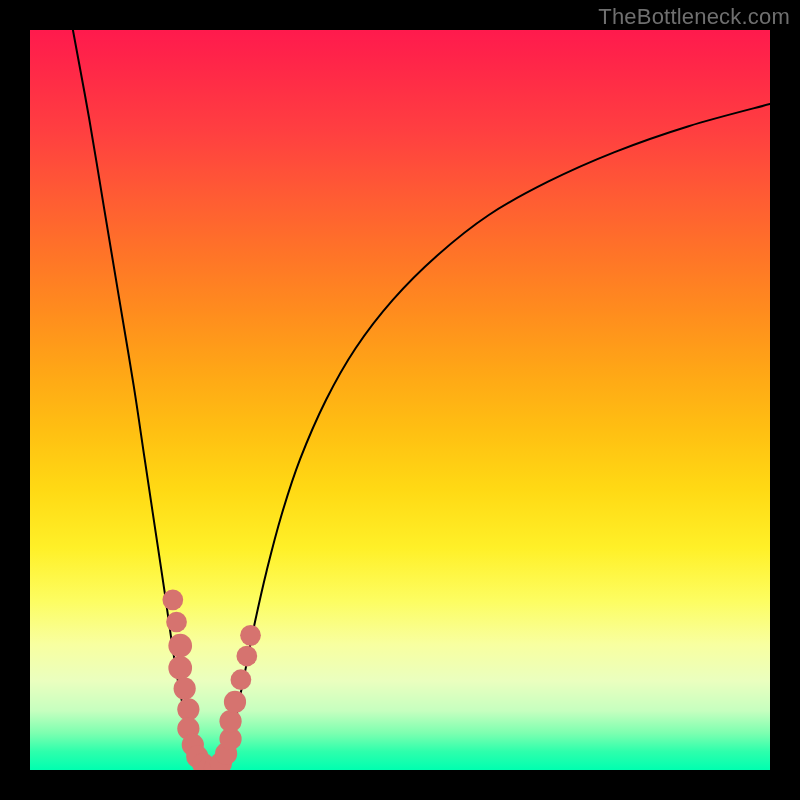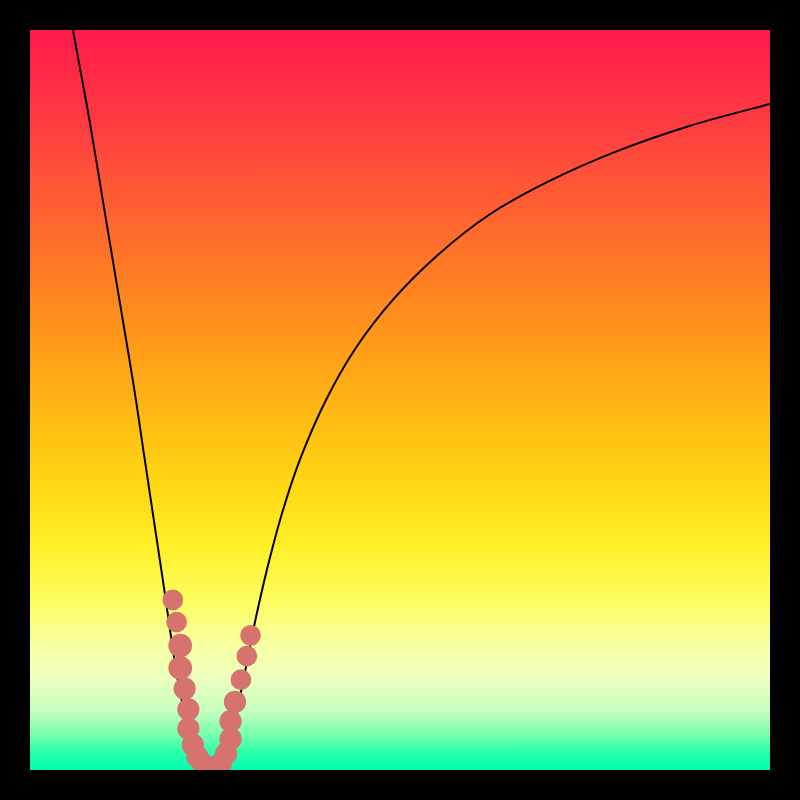--- a/index.html
+++ b/index.html
@@ -94,13 +94,14 @@
           <circle class="dot" cx="196.10" cy="723.72" r="11.10"></circle>
           <circle class="dot" cx="200.54" cy="708.92" r="11.10"></circle>
           <circle class="dot" cx="200.54" cy="691.16" r="11.10"></circle>
           <circle class="dot" cx="204.98" cy="671.92" r="11.10"></circle>
           <circle class="dot" cx="210.90" cy="649.72" r="10.36"></circle>
           <circle class="dot" cx="216.82" cy="626.04" r="10.36"></circle>
           <circle class="dot" cx="220.52" cy="605.32" r="10.36"></circle>
         </g>
     </svg>
   </div>
+  <div class="watermark">TheBottleneck.com</div>
 </div>
 
 </body></html>

